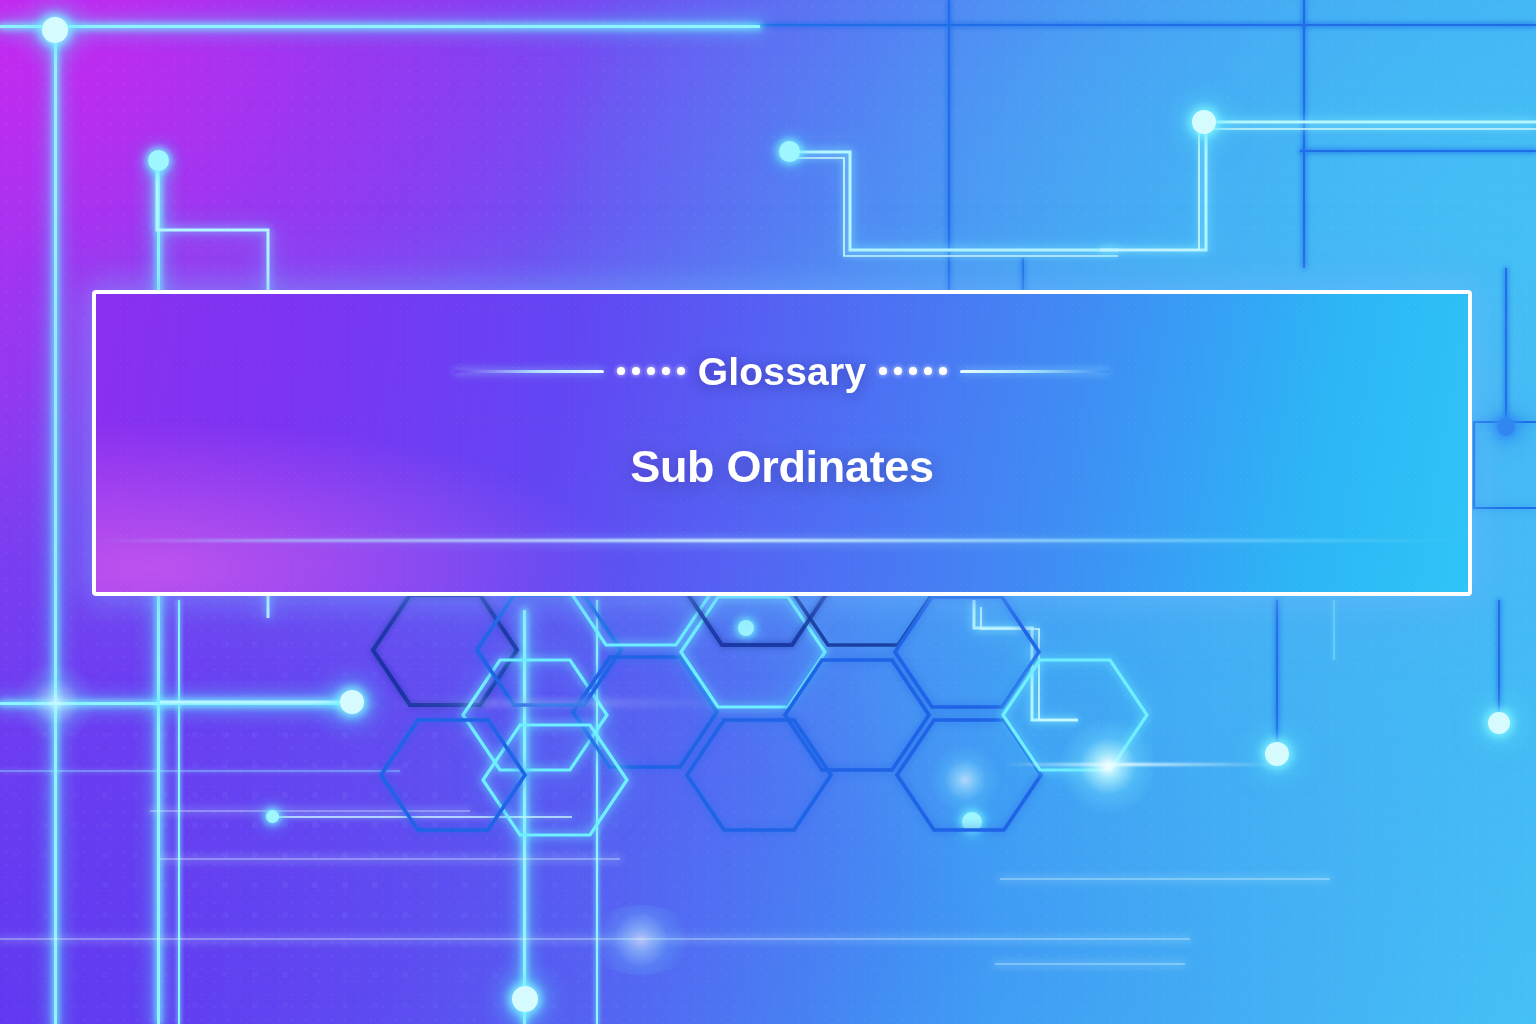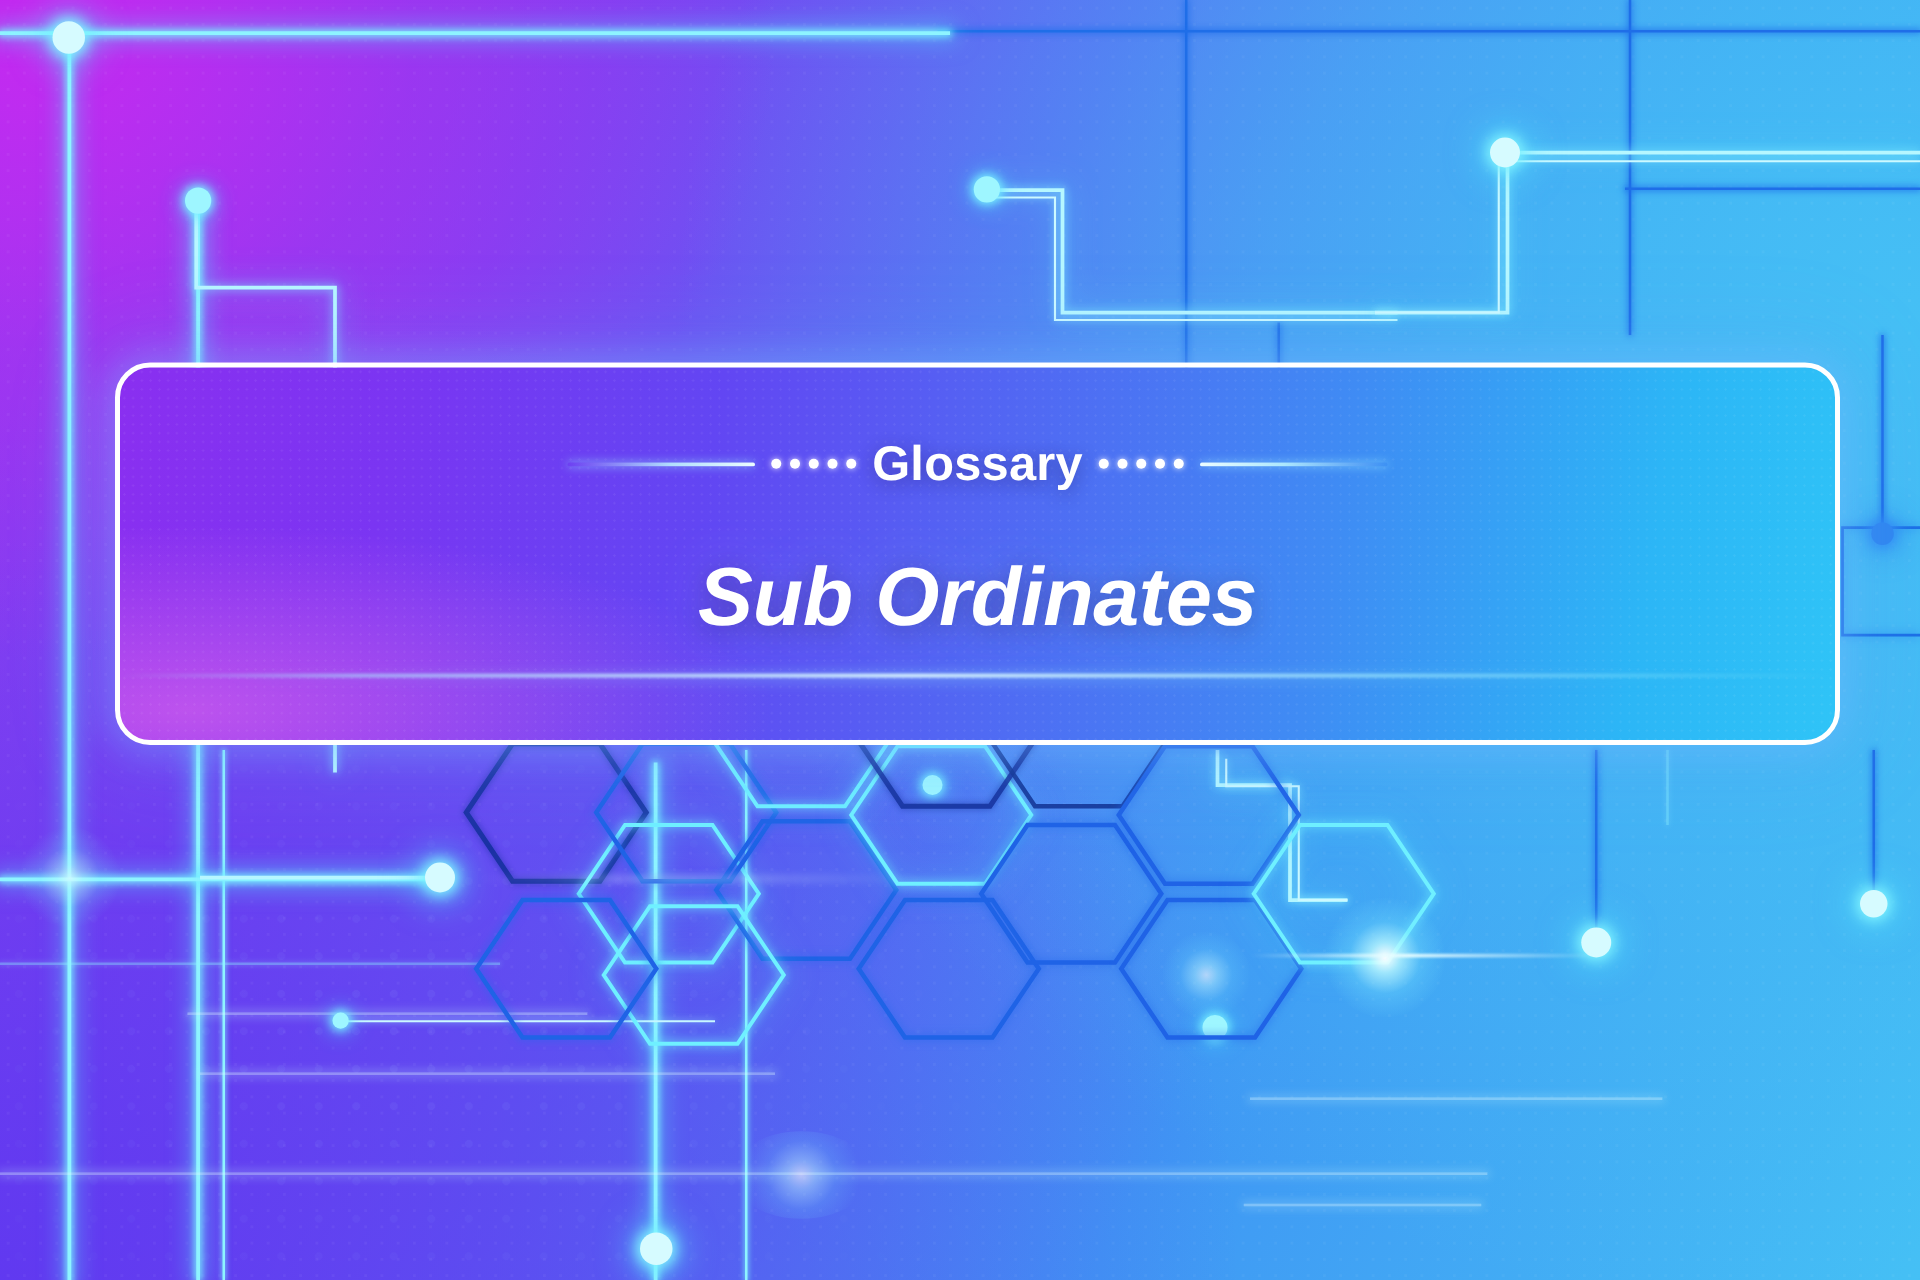--- a/index.html
+++ b/index.html
@@ -70,21 +70,21 @@
   .flare{position:absolute;border-radius:50%;pointer-events:none;
     background:radial-gradient(circle, rgba(255,255,255,.98) 0%, rgba(190,250,255,.75) 18%, rgba(120,230,255,.3) 42%, rgba(110,220,255,0) 72%);}
   .streak{position:absolute;pointer-events:none;height:3px;
     background:linear-gradient(90deg, rgba(255,255,255,0) 0%, rgba(230,252,255,.95) 45%, rgba(255,255,255,0) 100%);
     filter:blur(1px);}
   .streak.soft{height:6px;filter:blur(3px);opacity:.5;}
 
   
   #card{
     position:absolute;left:92px;top:290px;width:1380px;height:306px;
-    border:4px solid #ffffff;border-radius:28px;box-sizing:border-box;
+    border:4px solid #ffffff;border-radius:4px;box-sizing:border-box;
     background:
       radial-gradient(ellipse 55% 80% at 4% 92%, rgba(236,110,235,.55) 0%, rgba(210,90,235,0) 62%),
       linear-gradient(100deg,#8a2ff0 0%,#7a35f2 16%,#6246f3 34%,#5462f3 48%,#3f8cf4 70%,#2cb6f6 88%,#2fc4f7 100%);
     box-shadow:0 0 28px 6px rgba(120,190,255,.35),0 0 70px 18px rgba(110,170,255,.18);
     overflow:hidden;
   }
   #cardTex{position:absolute;inset:0;
     background-image:radial-gradient(circle, rgba(255,255,255,.07) .9px, transparent 1px);
     background-size:7px 7px;opacity:.85;pointer-events:none;}
   #cardGlow{position:absolute;left:0;right:0;top:245px;height:3px;
@@ -101,22 +101,22 @@
     box-shadow:0 0 5px rgba(255,255,255,.85);}
   .decoLine{width:150px;height:3px;border-radius:2px;}
   .decoLine.l{background:linear-gradient(90deg, rgba(150,240,255,0) 0%, rgba(190,248,255,.85) 55%, rgba(235,253,255,1) 100%);
     box-shadow:0 0 8px rgba(150,235,255,.8);}
   .decoLine.r{background:linear-gradient(270deg, rgba(150,240,255,0) 0%, rgba(190,248,255,.85) 55%, rgba(235,253,255,1) 100%);
     box-shadow:0 0 8px rgba(150,235,255,.8);}
   #eyebrowText{color:#fff;font-size:39px;font-weight:700;letter-spacing:.2px;line-height:1;
     text-shadow:0 2px 14px rgba(40,30,110,.45);white-space:nowrap;}
 
   #cardTitle{position:absolute;left:0;right:0;top:150px;text-align:center;
-    color:#ffffff;font-size:66px;font-weight:700;letter-spacing:-.3px;line-height:1;
-    text-shadow:0 3px 20px rgba(35,25,110,.42),0 0 42px rgba(170,215,255,.3);white-space:nowrap;font-style:italic;}
+    color:#ffffff;font-size:45px;font-weight:700;letter-spacing:-.3px;line-height:1;
+    text-shadow:0 3px 20px rgba(35,25,110,.42),0 0 42px rgba(170,215,255,.3);white-space:nowrap;}
 </style>
 </head>
 <body>
 
 <div id="stage">
 
   <div class="halftone"></div>
   <div class="halftone b"></div>
 
   <div class="vline" style="left:54px;top:28px;height:1000px;"></div>

